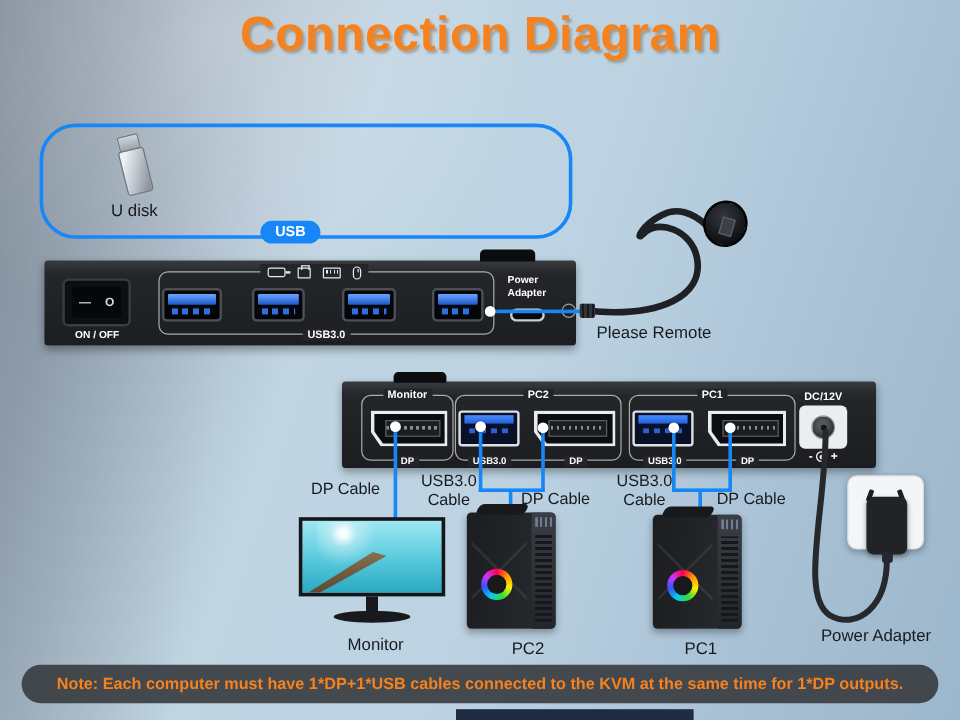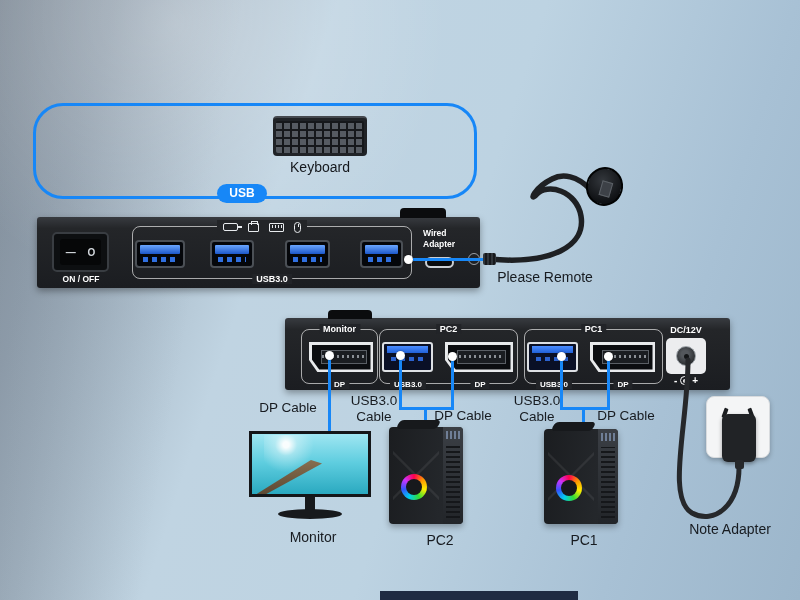--- a/index.html
+++ b/index.html
@@ -165,27 +165,29 @@
   
   .note{position:absolute;left:18px;top:554px;width:764px;height:32px;background:rgba(58,62,67,.93);
     border-radius:16px;color:#f5821f;font-weight:bold;font-size:13.5px;text-align:center;line-height:32px;}
   .bottom-bar{position:absolute;left:380px;top:591px;width:198px;height:9px;background:#1f2b42;}
 </style>
 </head>
 <body>
 
 <div class="stage">
 
+  <div class="title">Connection Diagram</div>
 
   <div class="pbox">
-    <div class="pitem" style="left:237px;top:10px;width:94px">
-      <div class="keyboard">
-        <div class="keys"></div>
+    <div class="pitem" style="left:46px;top:6px;width:60px">
+      <div class="udisk">
+        <div class="udisk-cap"></div>
+        <div class="udisk-body"></div>
       </div>
-      <div class="plabel">Keyboard</div>
+      <div class="plabel">U disk</div>
     </div>
     <div class="usb-pill">USB</div>
   </div>
 
   <div class="kvm kvm-front">
     <div class="knob" style="left:363px;top:-9px;width:46px;height:10px"></div>
     <div class="switch">
       <div class="rocker">
         <span>—</span>
         <span>O</span>
@@ -213,21 +215,21 @@
     <div class="fport" style="left:248px;width:45px">
       <div class="tongue"></div>
         <div class="fpins"></div>
     </div>
     <div class="fport" style="left:323px;width:43px">
       <div class="tongue"></div>
         <div class="fpins"></div>
     </div>
 
     <div class="remote-label">
-      <div>Wired</div>
+      <div>Power</div>
       <div>Adapter</div>
     </div>
     <div class="remote-port"></div>
     <div class="screw"></div>
   </div>
 
   <div class="kvm kvm-back">
     <div class="knob" style="left:43px;top:-8px;width:44px;height:9px"></div>
 
     <div class="bracket" style="left:16px;top:11px;width:75px;height:53px">
@@ -343,17 +345,18 @@
   <div class="adapter"></div>
   <div class="adapter-neck"></div>
 
   <div class="plug"></div>
   <div class="remote-disc"></div>
 
   <div class="lbl" style="left:495px;top:269px;width:100px;font-size:14px">Please Remote</div>
   <div class="lbl" style="left:263px;top:529px;width:100px;font-size:14px">Monitor</div>
   <div class="lbl" style="left:390px;top:532px;width:100px;font-size:14px">PC2</div>
   <div class="lbl" style="left:534px;top:532px;width:100px;font-size:14px">PC1</div>
-  <div class="lbl" style="left:665px;top:521px;width:130px;font-size:14px">Note Adapter</div>
-
+  <div class="lbl" style="left:665px;top:521px;width:130px;font-size:14px">Power Adapter</div>
+
+  <div class="note">Note: Each computer must have 1*DP+1*USB cables connected to the KVM at the same time for 1*DP outputs.</div>
   <div class="bottom-bar"></div>
 
 </div>
 
 </body></html>

